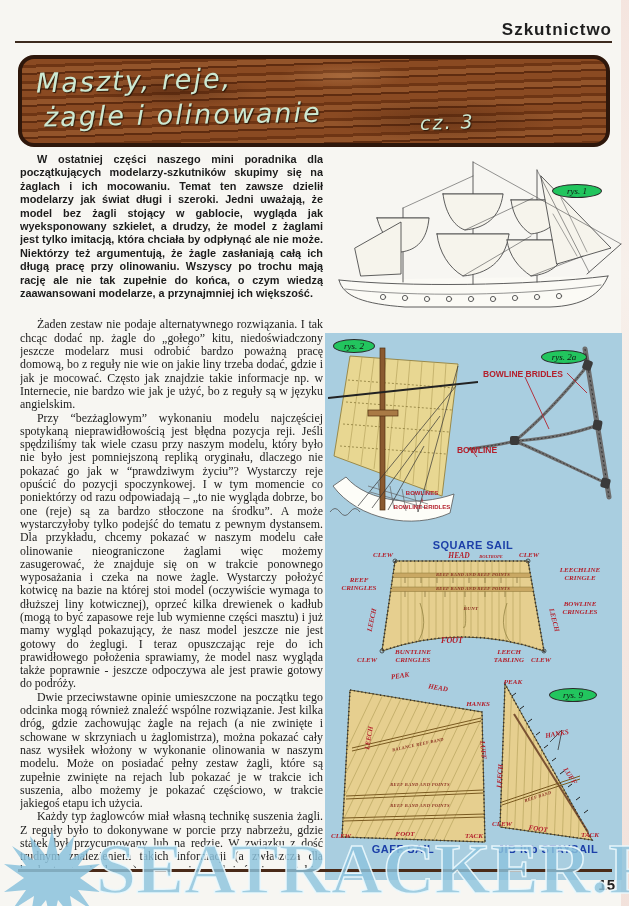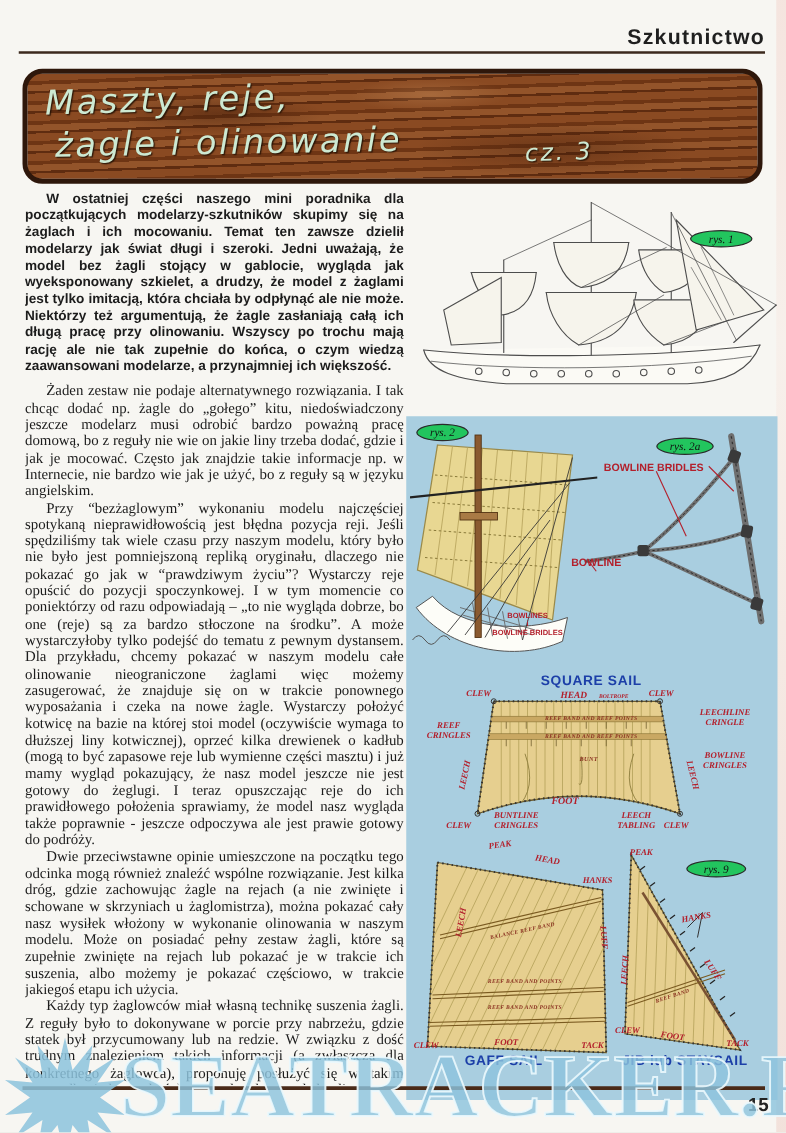--- a/index.html
+++ b/index.html
@@ -27,21 +27,21 @@
   .banner-sub{position:absolute;left:318px;top:16px;width:262px;color:#f3f1ea;
         font-family:"Liberation Sans",sans-serif;font-size:10.5px;line-height:1.3;text-align:justify;}
   .banner-part{position:absolute;left:398px;top:52px;font-family:"DejaVu Sans",sans-serif;font-style:italic;
         font-size:19px;color:#cde9d2;text-shadow:1px 1px 1px rgba(30,15,4,.85);letter-spacing:2px;transform:rotate(-2deg);}
 
   
   .col-left{position:absolute;left:20px;top:153px;width:303px;height:715px;overflow:hidden;
         color:#1c1c1c;}
   .col-left p{margin:0;text-align:justify;text-indent:17px;font-size:11.9px;line-height:13.3px;}
   .col-left p.lead{font-family:"Liberation Sans",sans-serif;font-weight:bold;font-size:10.9px;
-        line-height:13.4px;margin-bottom:6px;}
+        line-height:13.4px;margin-bottom:18px;}
 
   
   .fig-rys1{position:absolute;left:325px;top:156px;width:297px;height:177px;}
   .fig-oval{position:absolute;background:#22c55e;border:1px solid #2a2a2a;border-radius:50%;
         font:italic 9px "Liberation Serif",serif;color:#111;text-align:center;padding:1px 0;z-index:5;}
   .blue-panel{position:absolute;left:325px;top:333px;width:297px;height:547px;background:#a9cee0;}
 
   .label-red{position:absolute;color:#b3202c;font-family:"Liberation Serif",serif;font-style:italic;
         font-weight:bold;font-size:7px;line-height:1.15;text-align:center;}
   .label-red.tiny{font-size:4.5px;color:#8a3020;letter-spacing:.3px;}
@@ -207,21 +207,21 @@
         <rect x="126" y="75" width="9" height="10" rx="2" transform="rotate(10 130 80)"></rect>
         <rect x="134" y="133" width="9" height="10" rx="2" transform="rotate(15 138 138)"></rect>
         <rect x="43" y="91" width="9" height="9" rx="2"></rect>
       </g>
       <g stroke="#b3202c" stroke-width="0.9">
         <line x1="58" y1="32" x2="82" y2="84"></line>
           <line x1="100" y1="28" x2="120" y2="48"></line>
         <line x1="10" y1="112" x2="4" y2="104"></line>
       </g>
     </svg>
-    <div class="fig-oval" style="left:200px;top:17px;width:44px;text-align:center;">rys. 2a</div>
+    <div class="fig-oval" style="left:216px;top:17px;width:44px;text-align:center;">rys. 2a</div>
     <div class="label-sans" style="left:150px;top:36px;width:96px;font-size:8.5px;">BOWLINE BRIDLES</div>
     <div class="label-sans" style="left:122px;top:112px;width:60px;font-size:8.5px;">BOWLINE</div>
 
 
     <div class="sq-sail">
       <div class="blue-cap" style="left:58px;top:1px;width:180px;">SQUARE SAIL</div>
       <svg width="297" height="124" viewBox="0 0 297 124" style="position:absolute;left:0;top:15px;">
         <defs>
             <clipPath id="sqclip">
               <path d="M70,8 L203,8 L219,98 Q138,70 57,98 Z"></path>

